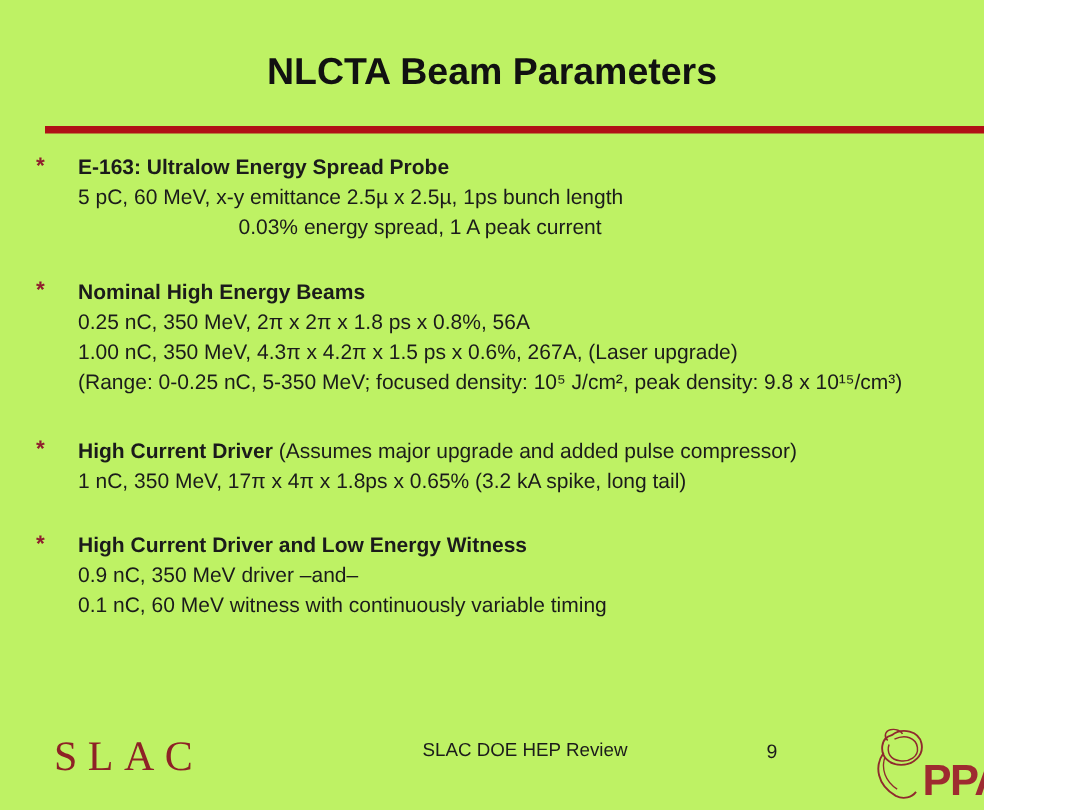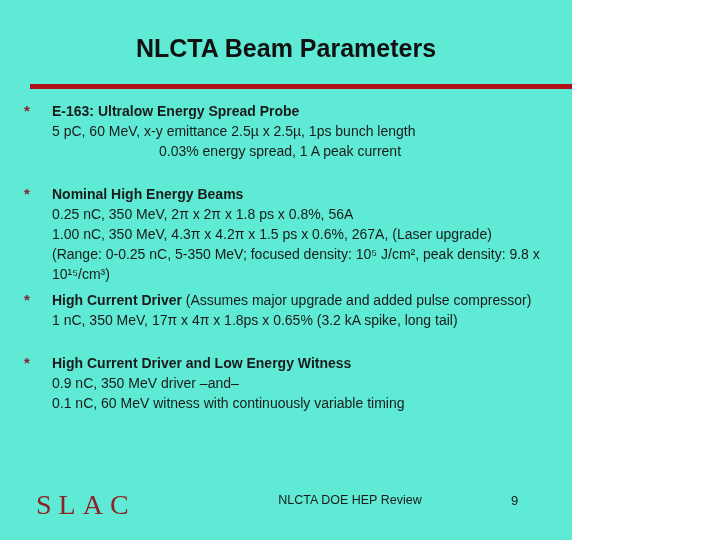--- a/index.html
+++ b/index.html
@@ -1,20 +1,20 @@
 <!DOCTYPE html>
 <html><head>
 <meta charset="utf-8">
 <style>
   html, body { margin: 0; padding: 0; background: #ffffff; }
   .slide {
     position: relative;
-    width: 572px;
+    width: 656px;
     height: 540px;
-    background: #5eead4;
+    background: #bef264;
     overflow: hidden;
     font-family: "Liberation Sans", sans-serif;
     color: #1b1b1b;
   }
   .slide-title {
     position: absolute;
     top: 34px; left: 0; right: 0;
     text-align: center;
     font-size: 25px;
     font-weight: bold;
@@ -142,21 +142,21 @@
     <div class="content">
       <div class="heading"><span>High Current Driver and Low Energy Witness</span><span class="suffix"></span></div>
       <div class="line">0.9 nC, 350 MeV driver –and–</div>
       <div class="line">0.1 nC, 60 MeV witness with continuously variable timing</div>
     </div>
   </div>
 
   <div class="slac-logo">SLAC</div>
 
   <div class="footer-center">
-    <div>NLCTA DOE HEP Review</div>
+    <div>SLAC DOE HEP Review</div>
   </div>
 
   <div class="page-number">9</div>
 
   <div class="ppa-logo">
     <svg class="ppa-sketch" viewBox="0 0 40 56" fill="none" xmlns="http://www.w3.org/2000/svg">
       <path d="M15 7 C23 1 35 4 37 13 C39 22 31 29 22 29 C13 29 7 23 8 15 C9 9 12 8 15 7" stroke="#8f2a2e" stroke-width="1.4"></path>
       <path d="M17 10 C25 6 33 9 34 16 C35 23 28 27 21 26 C14 25 11 20 13 14" stroke="#8f2a2e" stroke-width="1.1"></path>
       <path d="M12 11 C9 8 10 4 14 3 C18 2 22 4 23 6" stroke="#8f2a2e" stroke-width="1.1"></path>
       <path d="M9 20 C2 30 4 44 18 52 C24 55 30 53 33 49" stroke="#8f2a2e" stroke-width="1.4"></path>

